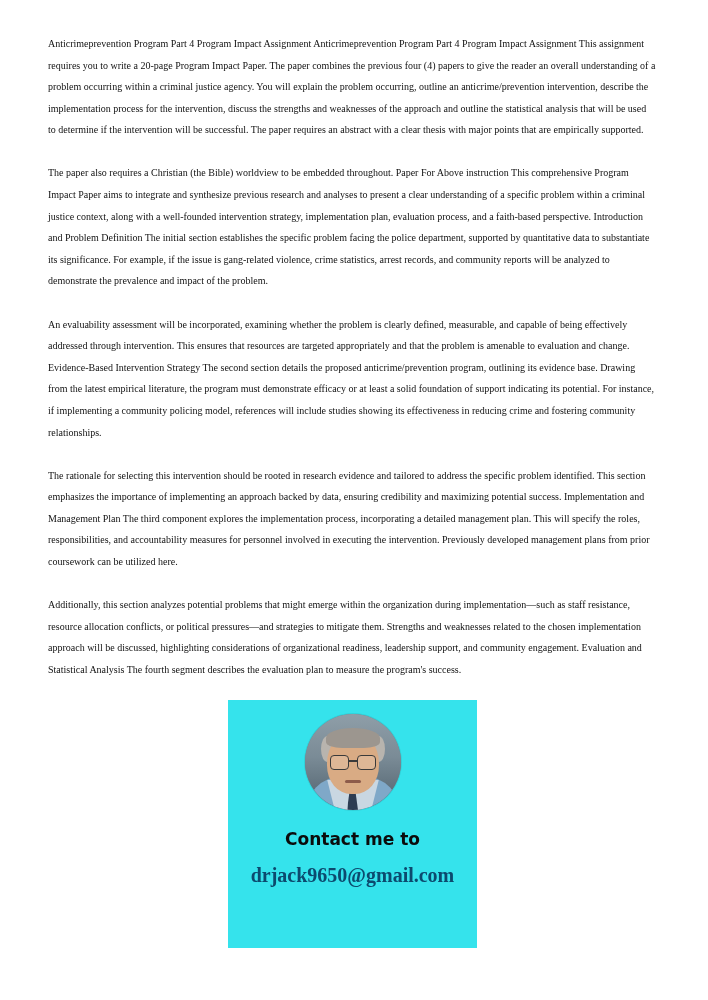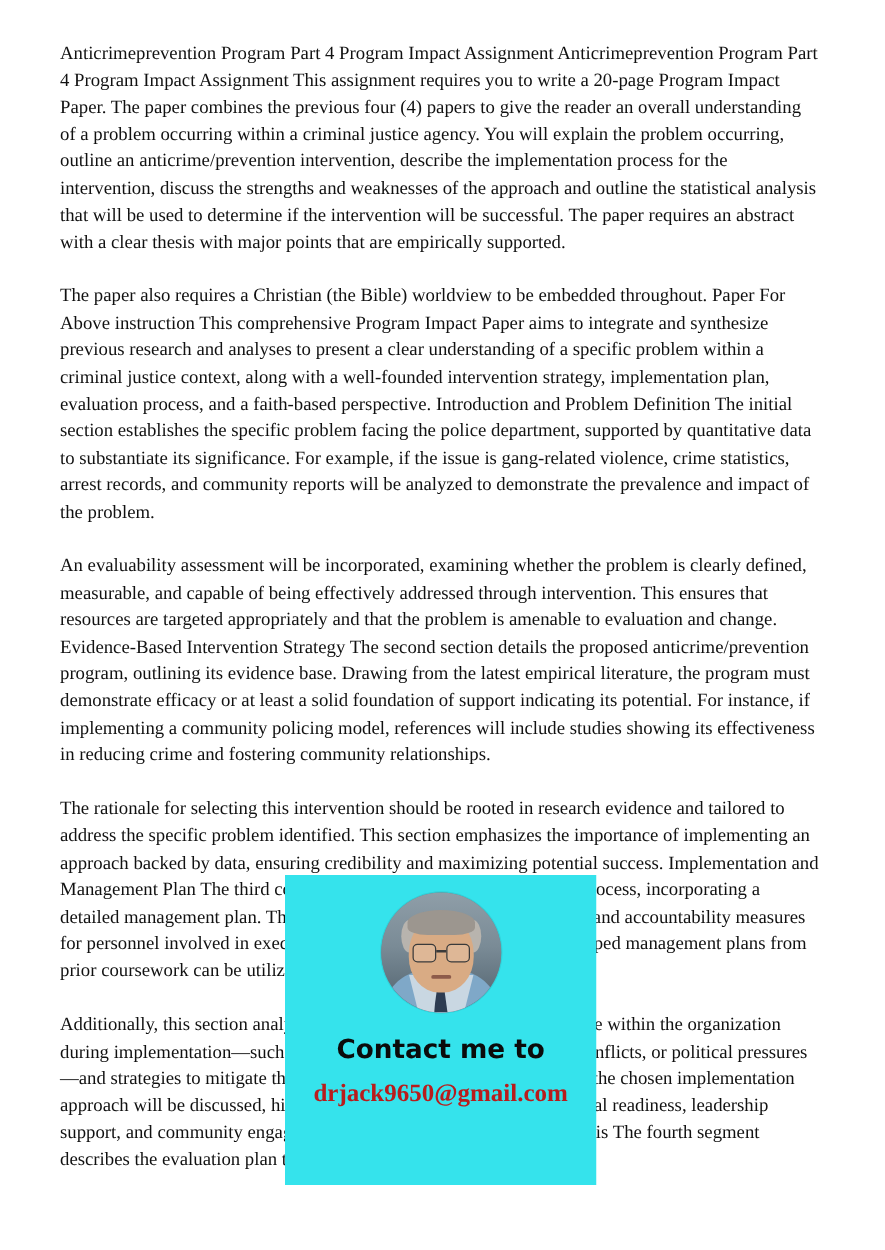--- a/index.html
+++ b/index.html
@@ -19,21 +19,21 @@
     top: 0; left: 0;
     width: 708px;
     height: 1000px;
     background: #ffffff;
   }
   .doc-body {
     position: absolute;
     left: 48px;
     top: 33px;
     width: 608px;
-    font-size: 15px;
+    font-size: 10px;
     line-height: 21.6px;
     color: #111111;
     text-align: left;
   }
   .para {
     margin: 0 0 21.5px 0;
     white-space: normal;
   }
   .para:last-child {
     margin-bottom: 0;
@@ -144,31 +144,31 @@
     position: absolute;
     top: 66px; left: 50%;
     transform: translateX(-50%);
     width: 16px; height: 3px;
     background: #8d5b4a;
     border-radius: 2px;
   }
   .card-line1, .card-line2 {
     font-family: "DejaVu Sans", sans-serif;
     font-weight: bold;
-    font-size: 21px;
+    font-size: 17px;
     color: #0b0b0b;
     text-align: center;
     line-height: 27px;
   }
   .card-line1 { margin-top: 16px; }
   .card-email {
     font-family: "Liberation Serif", serif;
     font-weight: bold;
     font-size: 20px;
-    color: #b91c1c;
+    color: #0c4a6e;
     text-align: center;
     margin-top: 11px;
   }
 </style>
 </head>
 <body>
 
 <div class="page">
 
   <div class="doc-body">

